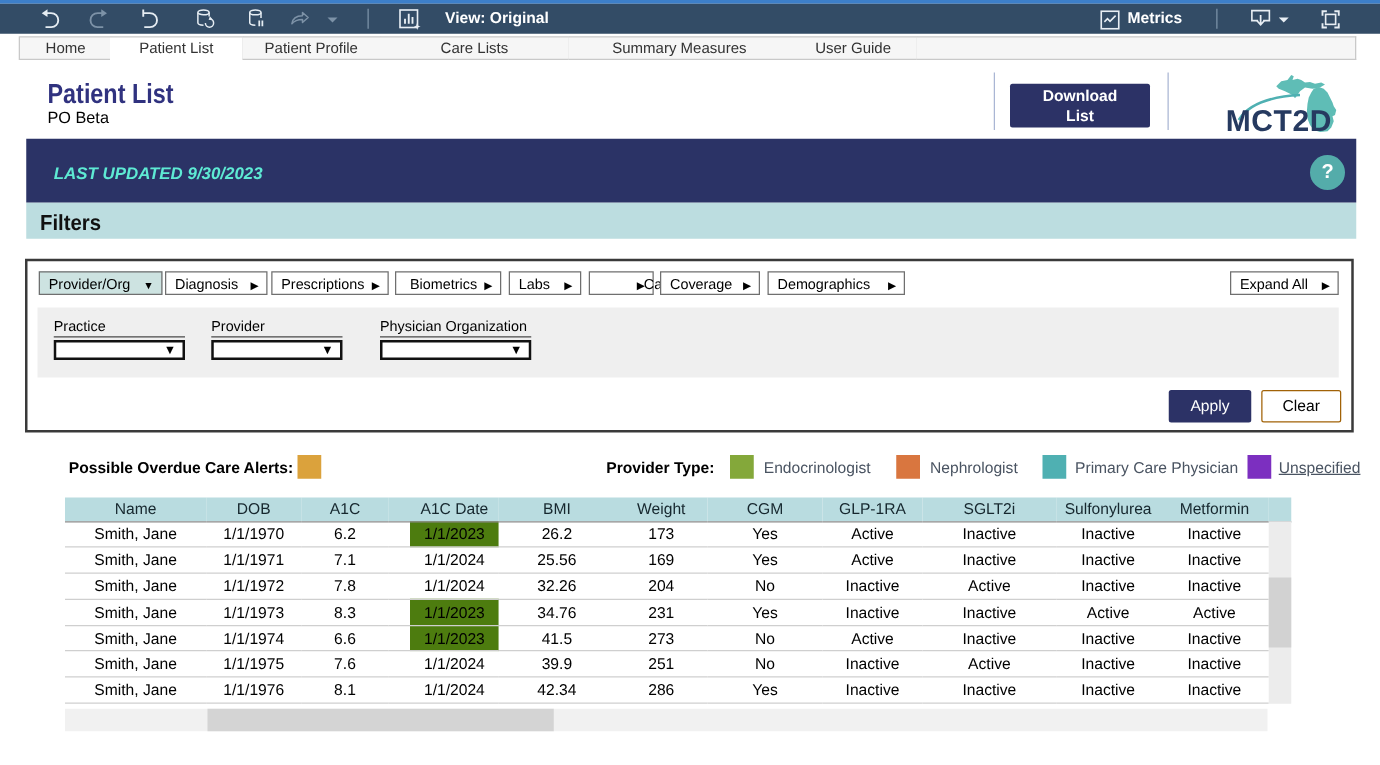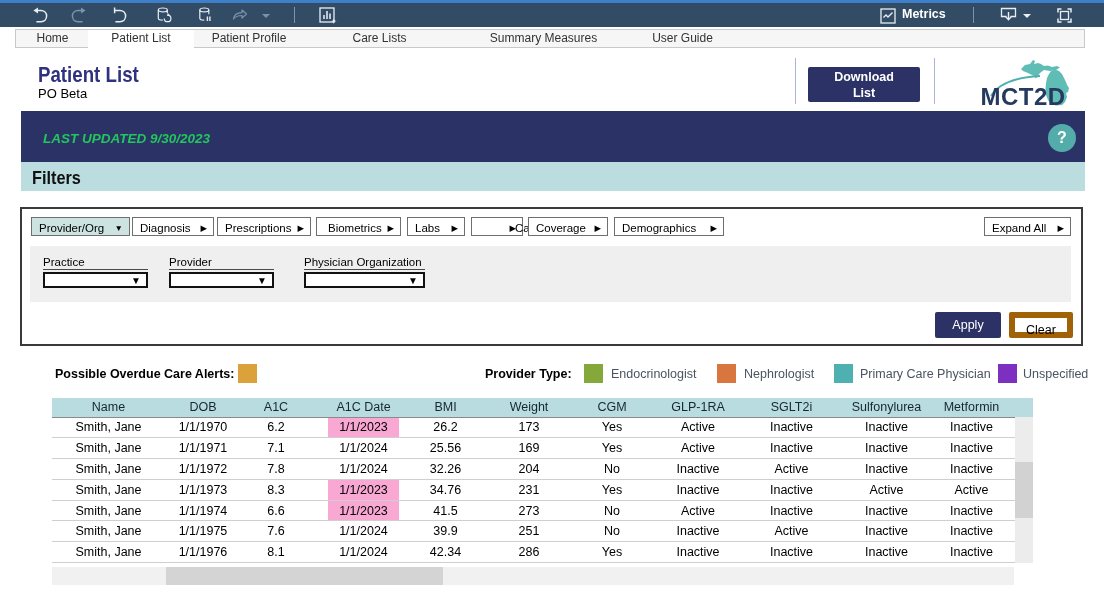--- a/index.html
+++ b/index.html
@@ -16,48 +16,48 @@
   .tab.first{border-left:1px solid #c9c9c9;}
   .tab.sel{background:#fff;border-bottom-color:#fff;}
   
   #title{left:38px;top:62px;font-size:22px;font-weight:bold;color:#30327f;transform:scaleX(0.85);transform-origin:left top;white-space:nowrap;}
   #subtitle{left:38px;top:86px;font-size:13px;color:#000;}
   .vrule{position:absolute;top:58px;height:46px;width:1px;background:#aab6d4;}
   #dlbtn{left:808px;top:67px;width:112px;height:35px;background:#2c3266;color:#fff;font-weight:bold;font-size:12.5px;text-align:center;line-height:16px;padding-top:2px;box-sizing:border-box;border-radius:2px;}
   
   #band{left:21px;top:162px;width:1064px;height:29px;background:#bcdde0;}
   #banner{left:21px;top:111px;width:1064px;height:51px;background:#2b3366;}
-  #lastupd{left:22px;top:20px;font-size:13.5px;font-weight:bold;font-style:italic;color:#22c55e;}
+  #lastupd{left:22px;top:20px;font-size:13.5px;font-weight:bold;font-style:italic;color:#5eead4;}
   #bcbs1{right:57px;top:10px;font-size:11.5px;font-weight:bold;color:#fff;text-align:right;}
   #bcbs2{right:57px;top:25px;font-size:12px;font-style:italic;color:#cdd3e8;text-align:right;}
   #qmark{left:1048px;top:124px;width:28px;height:28px;border-radius:50%;background:#54acaa;color:#fff;font-weight:bold;font-size:16px;text-align:center;line-height:28px;}
   #filters{left:32px;top:168px;font-size:17.5px;font-weight:bold;color:#111;transform:scaleX(0.93);transform-origin:left top;}
   
   #panel{left:20px;top:207px;width:1063px;height:139px;background:#fff;border:2px solid #3a3a3a;box-sizing:border-box;}
   .fbtn{position:absolute;top:8px;height:19px;border:1px solid #6f6f6f;background:#fff;font-size:11.5px;color:#000;box-sizing:border-box;text-align:left;line-height:20px;padding-left:7px;}
   .fbtn .arr{position:absolute;right:6px;top:0;line-height:20px;font-size:8.5px;}
   .fbtn.sel{background:#cde3e1;}
   #gpanel{left:8px;top:37px;width:1041px;height:56px;background:#efefef;}
   .ddwrap{position:absolute;font-size:11.5px;color:#000;}
   .ddlab{border-bottom:1px solid #4a4a4a;padding-bottom:1px;margin-bottom:2px;}
   .ddbox{height:16px;border:2px solid #111;background:#fff;position:relative;box-sizing:border-box;}
   .ddbox .arr{position:absolute;right:5px;top:0px;font-size:10px;line-height:13px;}
   #applybtn{left:913px;top:103px;width:66px;height:26px;background:#2c3266;color:#fff;font-size:12.5px;text-align:center;line-height:26px;border-radius:2px;}
-  #clearbtn{left:987px;top:103px;width:64px;height:26px;background:#fff;border:6px solid #a16207;box-sizing:border-box;color:#000;font-size:12.5px;text-align:center;line-height:24px;border-radius:2px;}
+  #clearbtn{left:987px;top:103px;width:64px;height:26px;background:#fff;border:1px solid #a16207;box-sizing:border-box;color:#000;font-size:12.5px;text-align:center;line-height:24px;border-radius:2px;}
   
   .legbold{position:absolute;font-size:12.5px;font-weight:bold;color:#000;}
   .legsq{position:absolute;width:19px;height:19px;}
   .leglab{position:absolute;font-size:12.5px;color:#4a5462;}
   
   #tbl{left:52px;top:398px;}
   table{border-collapse:collapse;table-layout:fixed;}
   th{background:#b9dce0;font-weight:normal;font-size:12.5px;color:#16272e;height:18.5px;padding:0;text-align:center;}
   td{font-size:12.5px;color:#000;text-align:center;padding:0;height:19.8px;border-bottom:1px solid #cfcfcf;background:#fff;}
   tr.hdr th{border-bottom:1px solid #8a8a8a;}
-  td.hl{background:#f9a8d4;}
+  td.hl{background:#4d7c0f;}
   #vscroll{left:1015px;top:417px;width:18px;height:146px;background:#ececec;}
   #vthumb{left:1015px;top:462px;width:18px;height:56px;background:#d2d2d2;}
   #hscroll{left:52px;top:567px;width:962px;height:18px;background:#f1f1f1;}
   #hthumb{left:166px;top:567px;width:277px;height:18px;background:#d4d4d4;}
 </style>
 </head>
 <body>
 <div class="abs" id="topblue"></div>
 <div class="abs" id="toolbar">
 
@@ -94,21 +94,21 @@
   <svg style="left:261px;top:10px;" width="10" height="6" viewBox="0 0 10 6">
       <path d="M1 1 L5 5 L9 1 Z" fill="#7d92a7"></path>
     </svg>
   <div class="tbsep" style="left:294px;"></div>
 
   <svg style="left:319px;top:4px;" width="18" height="18" viewBox="0 0 18 18">
       <rect x="1" y="1" width="14" height="14" stroke="#e8eef4" stroke-width="1.3" fill="none"></rect>
       <path d="M5 12 L5 8 M8 12 L8 4 M11 12 L11 6.5" stroke="#e8eef4" stroke-width="1.5" fill="none"></path>
       <path d="M14.5 11.5 L15.5 13.5 L17.5 14 L15.5 14.8 L14.8 17 L14 14.8 L12 14 L14 13.5 Z" fill="#e8eef4"></path>
     </svg>
-  <div class="tbtext" style="left:356px;margin-top:36px;">View: Original</div>
+  <div class="tbtext" style="left:356px;">View: Original</div>
 
   <svg style="left:880px;top:5px;" width="16" height="16" viewBox="0 0 16 16">
       <rect x="1" y="1" width="14" height="14" stroke="#e8eef4" stroke-width="1.3" fill="none"></rect>
       <path d="M3.5 9.5 L6 7 L8 9 L12.5 4.5" stroke="#e8eef4" stroke-width="1.3" fill="none"></path>
     </svg>
   <div class="tbtext" style="left:902px;">Metrics</div>
   <div class="tbsep" style="left:973px;"></div>
 
   <svg style="left:1000px;top:4px;" width="17" height="17" viewBox="0 0 17 17">
       <path d="M6.5 9.5 H1.5 V1.5 H15.5 V9.5 H10.5" stroke="#e8eef4" stroke-width="1.3" fill="none"></path>
@@ -192,21 +192,21 @@
 <div class="legbold" style="left:55px;top:367px;">Possible Overdue Care Alerts:</div>
 <div class="legsq" style="left:238px;top:364px;background:#dba23c;"></div>
 <div class="legbold" style="left:485px;top:367px;">Provider Type:</div>
 <div class="legsq" style="left:584px;top:364px;background:#84a83a;"></div>
 <div class="leglab" style="left:611px;top:367px;">Endocrinologist</div>
 <div class="legsq" style="left:717px;top:364px;background:#d9763f;"></div>
 <div class="leglab" style="left:744px;top:367px;">Nephrologist</div>
 <div class="legsq" style="left:834px;top:364px;background:#4fb0b2;"></div>
 <div class="leglab" style="left:860px;top:367px;">Primary Care Physician</div>
 <div class="legsq" style="left:998px;top:364px;background:#7c2fc0;"></div>
-<div class="leglab" style="left:1023px;top:367px;">Unspecified</div>
+<div class="leglab" style="left:1023px;top:367px;text-decoration:underline;">Unspecified</div>
 
 <div class="abs" id="tbl">
 <table>
 <colgroup>
 <col style="width:113px">
         <col style="width:76px">
         <col style="width:70px">
         <col style="width:17px">
         <col style="width:71px">
         <col style="width:93px">

